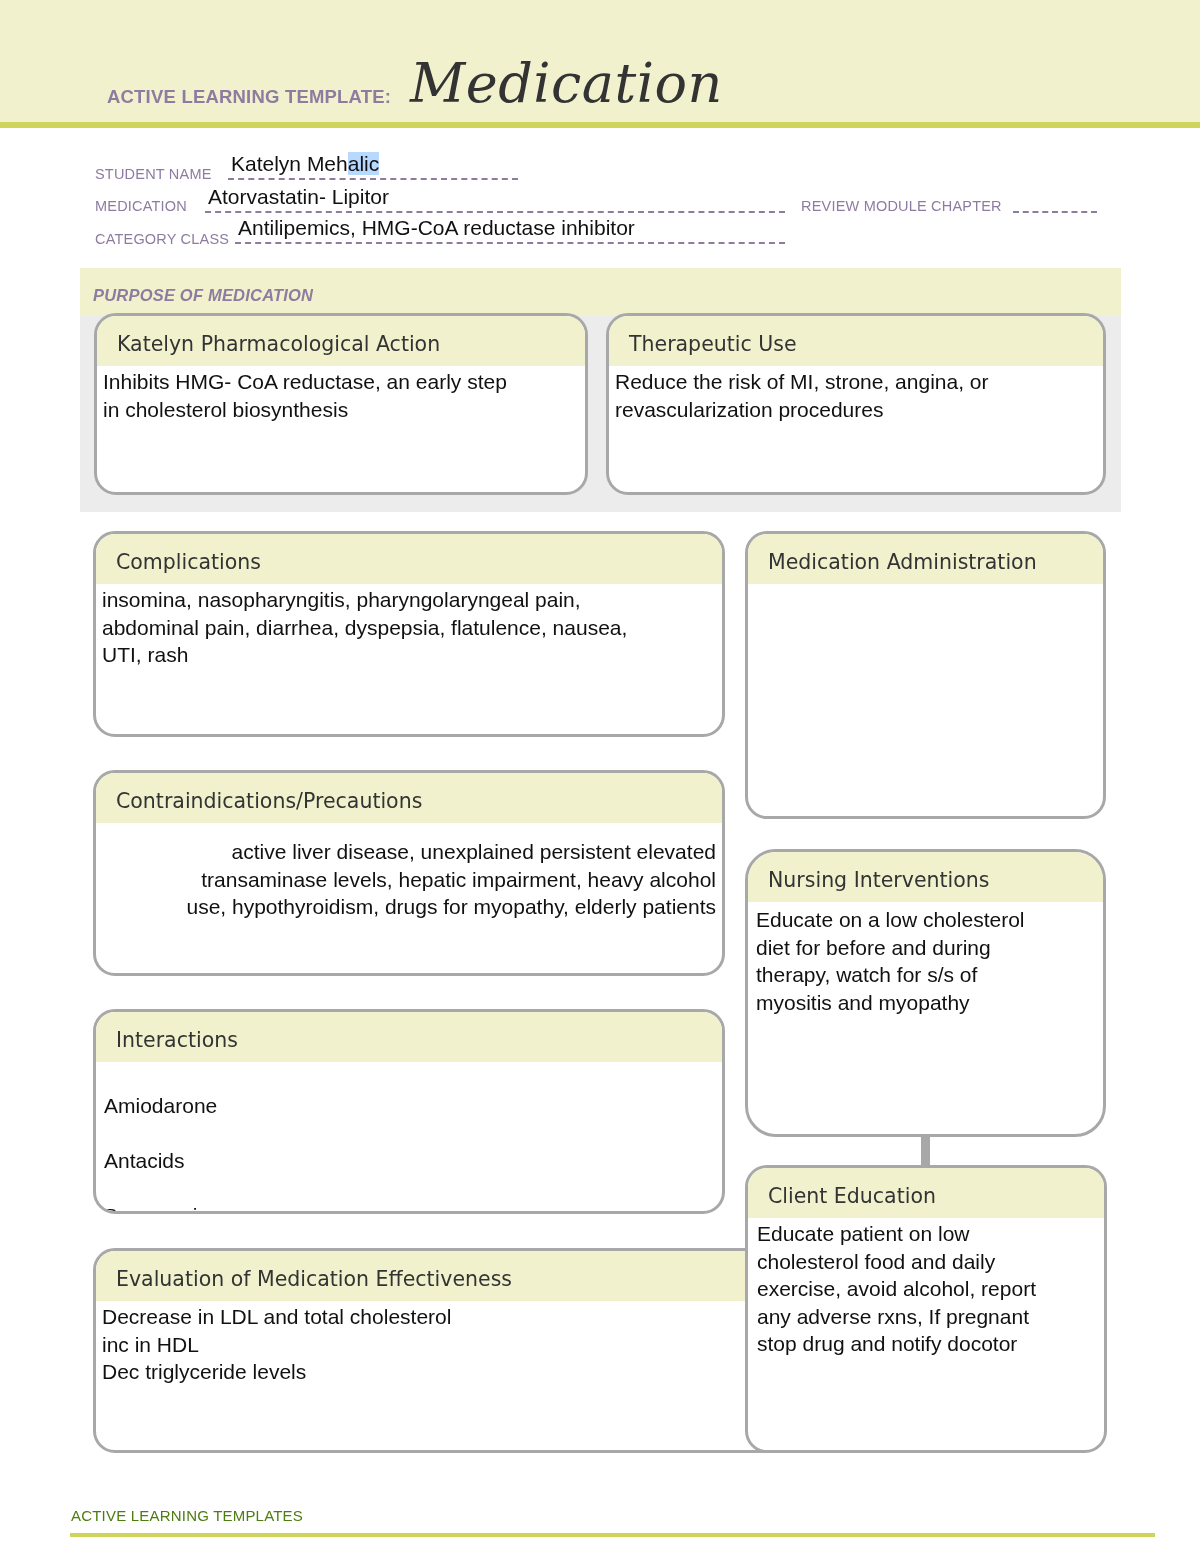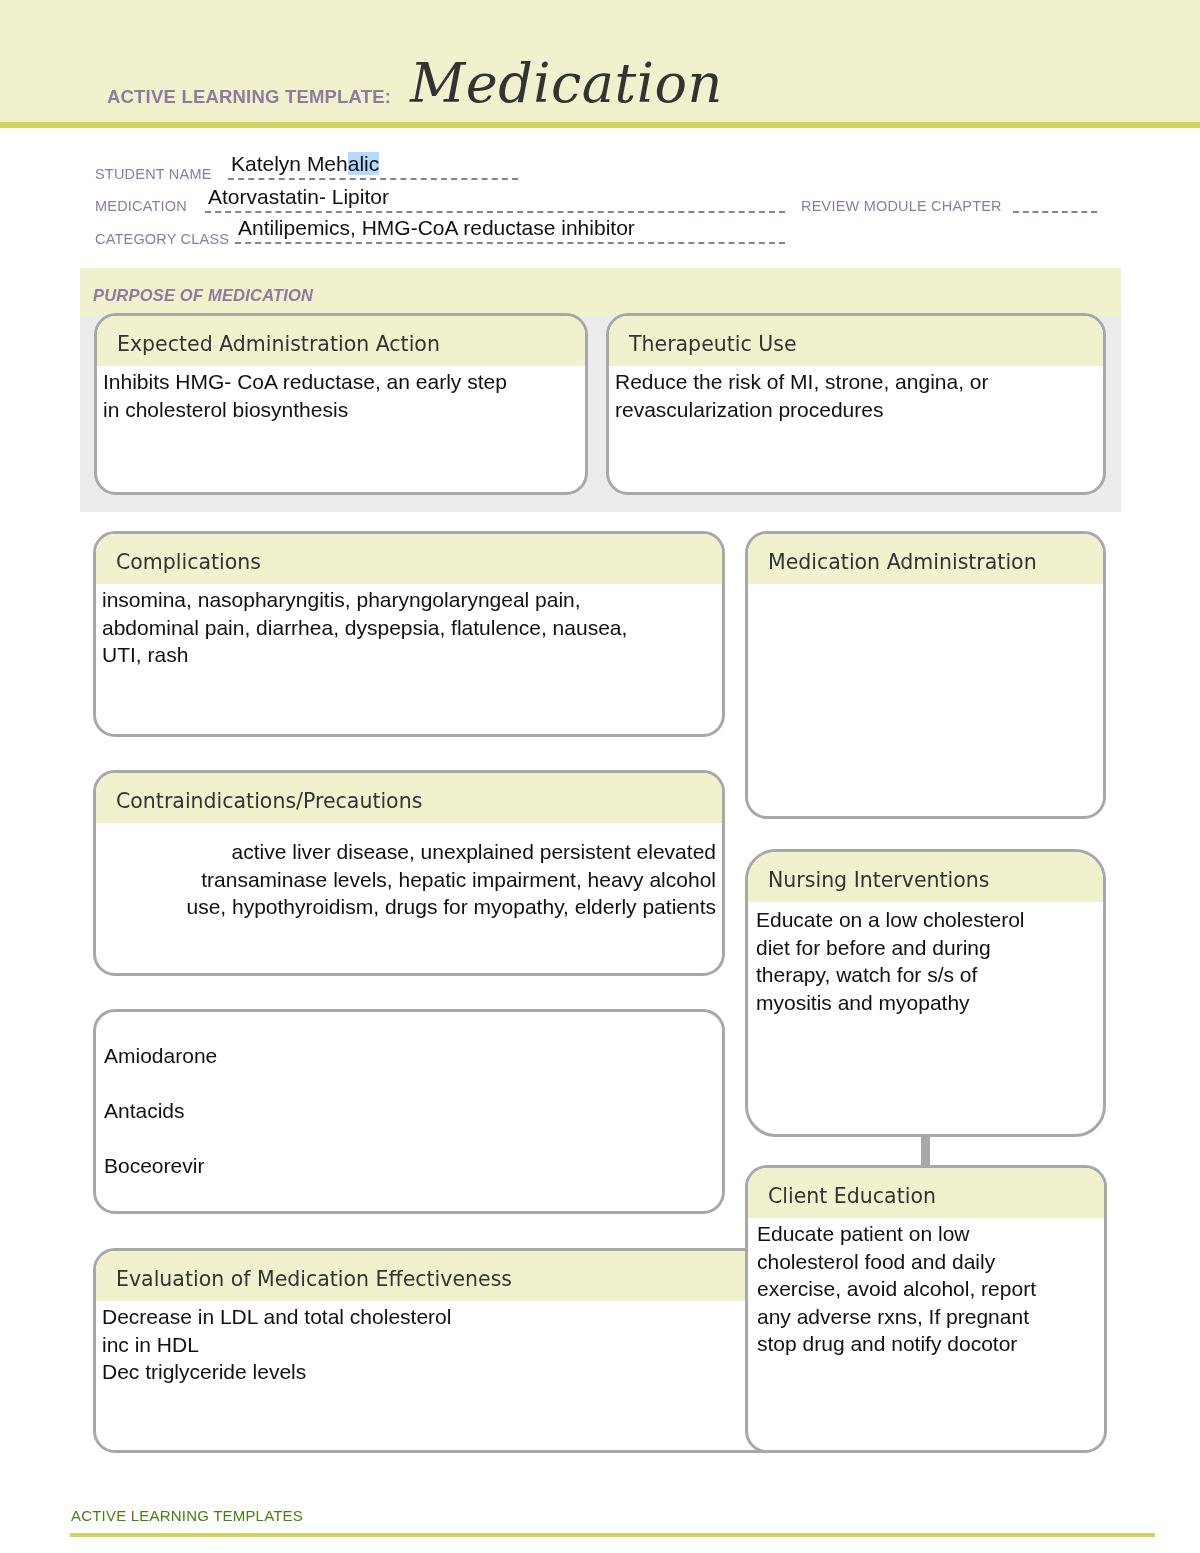--- a/index.html
+++ b/index.html
@@ -102,21 +102,21 @@
 
 <div class="field-label" style="left:95px; top:231px;">CATEGORY CLASS</div>
 <div class="field-line" style="left:235px; top:242px; width:550px;"></div>
 <div class="field-value" style="left:238px; top:216px;">Antilipemics, HMG-CoA reductase inhibitor</div>
 
 <div class="purpose-section"></div>
 <div class="purpose-band"></div>
 <div class="purpose-label">PURPOSE OF MEDICATION</div>
 
 <div class="card" style="left:94px; top:313px; width:494px; height:182px;">
-  <div class="card-head">Expected Administration Action</div>
+  <div class="card-head">Katelyn Pharmacological Action</div>
   <div class="card-body">Inhibits HMG- CoA reductase, an early step
 in cholesterol biosynthesis</div>
 </div>
 
 <div class="card" style="left:606px; top:313px; width:500px; height:182px;">
   <div class="card-head">Therapeutic Use</div>
   <div class="card-body">Reduce the risk of MI, strone, angina, or
 revascularization procedures</div>
 </div>
 
@@ -128,20 +128,21 @@
 </div>
 
 <div class="card" style="left:93px; top:770px; width:632px; height:206px;text-align:right;">
   <div class="card-head">Contraindications/Precautions</div>
   <div class="card-body" style="padding-top:15px;">active liver disease, unexplained persistent elevated
 transaminase levels, hepatic impairment, heavy alcohol
 use, hypothyroidism, drugs for myopathy, elderly patients</div>
 </div>
 
 <div class="card" style="left:93px; top:1009px; width:632px; height:205px;">
+  <div class="card-head">Interactions</div>
   <div class="card-body" style="padding-left:8px;">
     <div>Amiodarone</div>
     <div>Antacids</div>
     <div>Boceorevir</div>
   </div>
 </div>
 
 <div class="card" style="left:93px; top:1248px; width:738px; height:205px;">
   <div class="card-head">Evaluation of Medication Effectiveness</div>
   <div class="card-body">Decrease in LDL and total cholesterol

